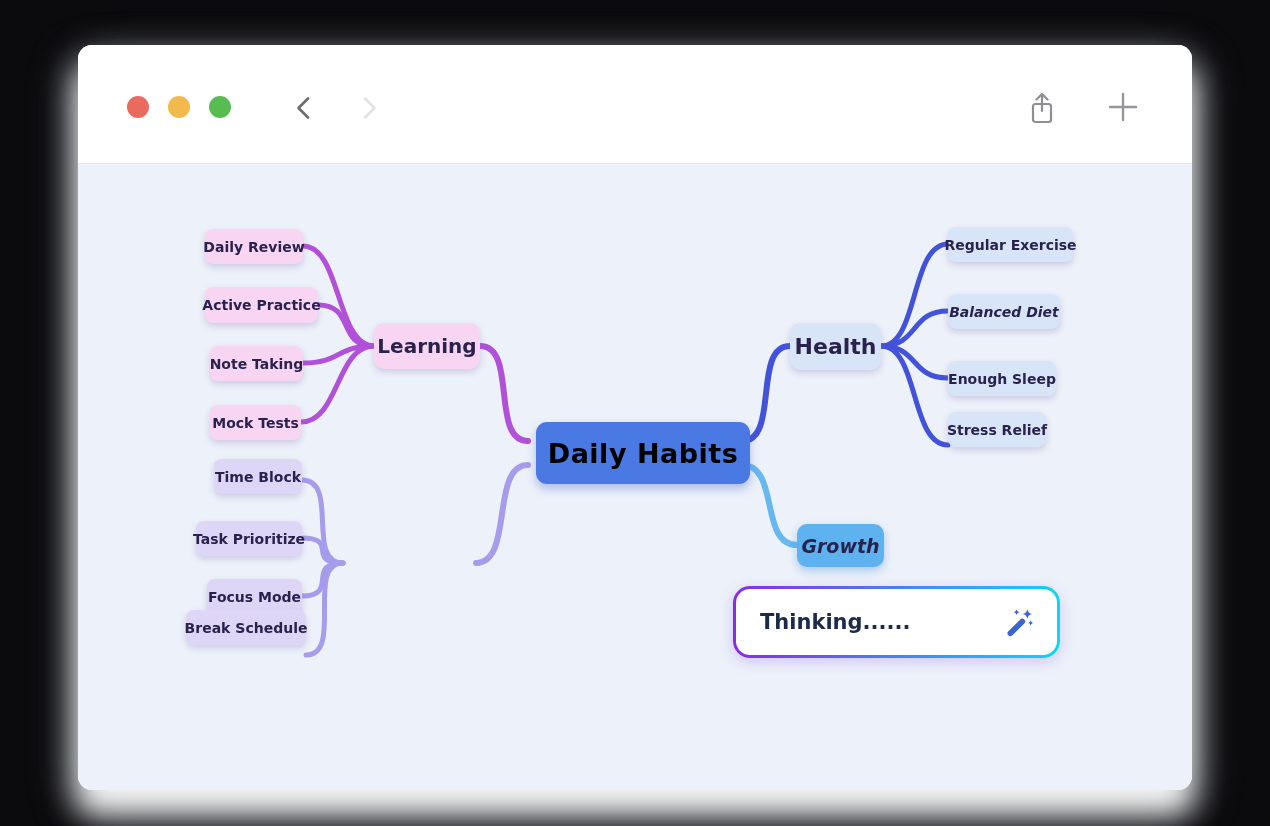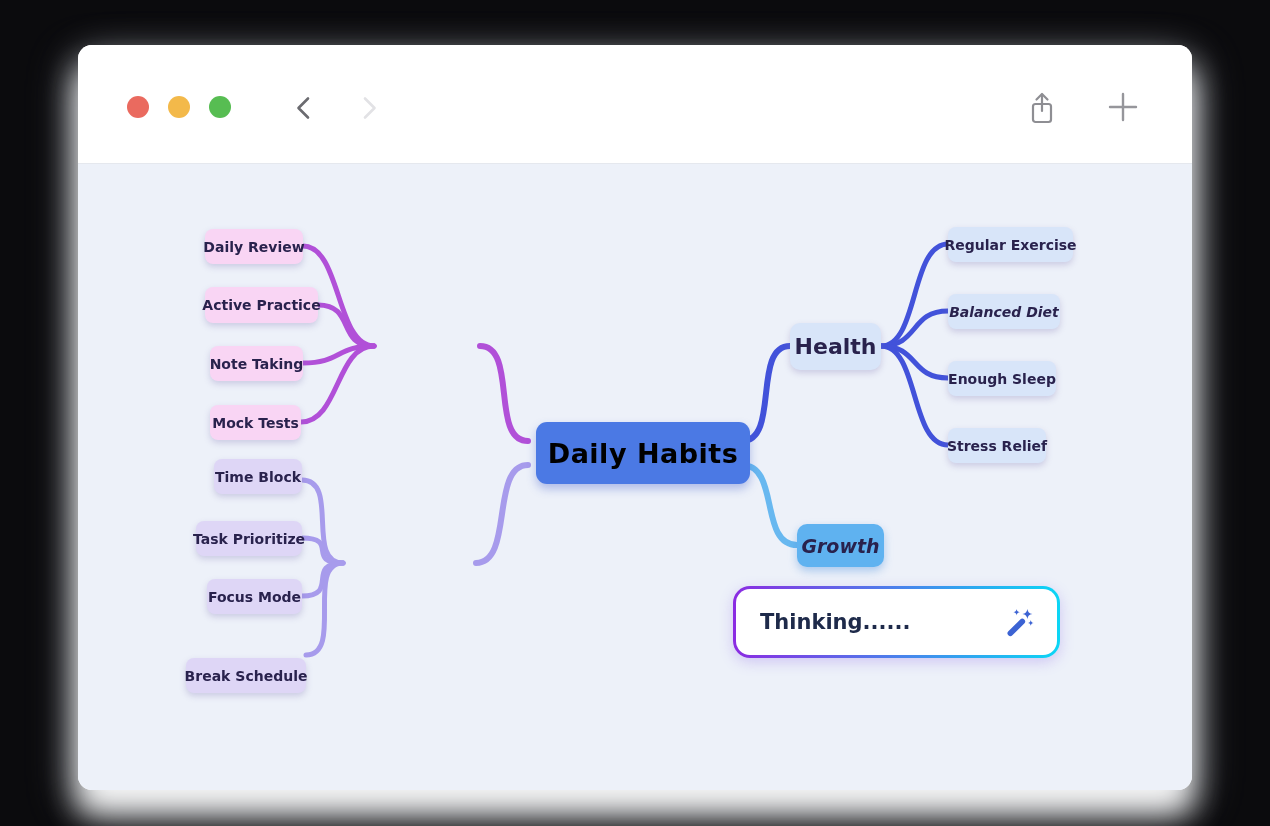--- a/index.html
+++ b/index.html
@@ -57,26 +57,26 @@
   #n-root{left:450px;top:258px;width:214px;height:62px;}
   #n-learning{left:296px;top:159px;width:106px;height:46px;}
   #n-daily-review{left:127px;top:65px;width:98px;height:35px;}
   #n-active-practice{left:127px;top:123px;width:113px;height:36px;}
   #n-note-taking{left:132px;top:182px;width:93px;height:35px;}
   #n-mock-tests{left:132px;top:241px;width:91px;height:35px;}
   #n-productivity{left:265px;top:376px;width:133px;height:46px;}
   #n-time-block{left:136px;top:295px;width:88px;height:35px;}
   #n-task-prioritize{left:118px;top:357px;width:106px;height:35px;}
   #n-focus-mode{left:129px;top:415px;width:95px;height:35px;}
-  #n-break-schedule{left:108px;top:494px;width:120px;height:35px;}
+  #n-break-schedule{left:108px;top:446px;width:120px;height:35px;}
   #n-health{left:712px;top:159px;width:91px;height:47px;font-size:22px;}
   #n-regular-exercise{left:870px;top:63px;width:125px;height:35px;}
   #n-balanced-diet{left:870px;top:130px;width:112px;height:35px;}
   #n-enough-sleep{left:870px;top:197px;width:108px;height:35px;}
-  #n-stress-relief{left:870px;top:264px;width:98px;height:35px;}
+  #n-stress-relief{left:870px;top:248px;width:98px;height:35px;}
   #n-growth{left:719px;top:360px;width:87px;height:43px;font-size:19px;box-shadow:0 4px 8px rgba(70,140,220,0.40);}
 
   
   .thinking-wrap{
     position:absolute;left:655px;top:422px;width:327px;height:72px;border-radius:17px;
     background:linear-gradient(90deg,#8b2be2,#0bd6f5);padding:0;
     box-shadow:0 4px 14px rgba(130,90,230,0.28);cursor:text;
   }
   .thinking-inner{
     position:absolute;left:3px;top:3px;right:3px;bottom:3px;border-radius:14px;background:#ffffff;
@@ -143,20 +143,21 @@
         <path d="M265,399 C227,399 266,491 228,491" stroke-width="5" stroke="#a79bec"></path>
 
         <path d="M803,182 C841,182 832,80 870,80" stroke-width="5" stroke="#4252da"></path>
         <path d="M803,182 C841,182 832,147 870,147" stroke-width="5" stroke="#4252da"></path>
         <path d="M803,182 C841,182 832,214 870,214" stroke-width="5" stroke="#4252da"></path>
         <path d="M803,182 C841,182 832,281 870,281" stroke-width="5" stroke="#4252da"></path>
       </svg>
 
       <div id="n-root" class="node root" style="background-color: rgb(75, 121, 228);">Daily Habits</div>
 
+      <div id="n-learning" class="node parent" style="background-color: rgb(249, 213, 244);">Learning</div>
       <div id="n-daily-review" class="node" style="background-color: rgb(249, 213, 244);">Daily Review</div>
       <div id="n-active-practice" class="node" style="background-color: rgb(249, 213, 244);">Active Practice</div>
       <div id="n-note-taking" class="node" style="background-color: rgb(249, 213, 244);">Note Taking</div>
       <div id="n-mock-tests" class="node" style="background-color: rgb(249, 213, 244);">Mock Tests</div>
 
       <div id="n-time-block" class="node" style="background-color: rgb(222, 214, 246);">Time Block</div>
       <div id="n-task-prioritize" class="node" style="background-color: rgb(222, 214, 246);">Task Prioritize</div>
       <div id="n-focus-mode" class="node" style="background-color: rgb(222, 214, 246);">Focus Mode</div>
       <div id="n-break-schedule" class="node" style="background-color: rgb(222, 214, 246);">Break Schedule</div>
 

